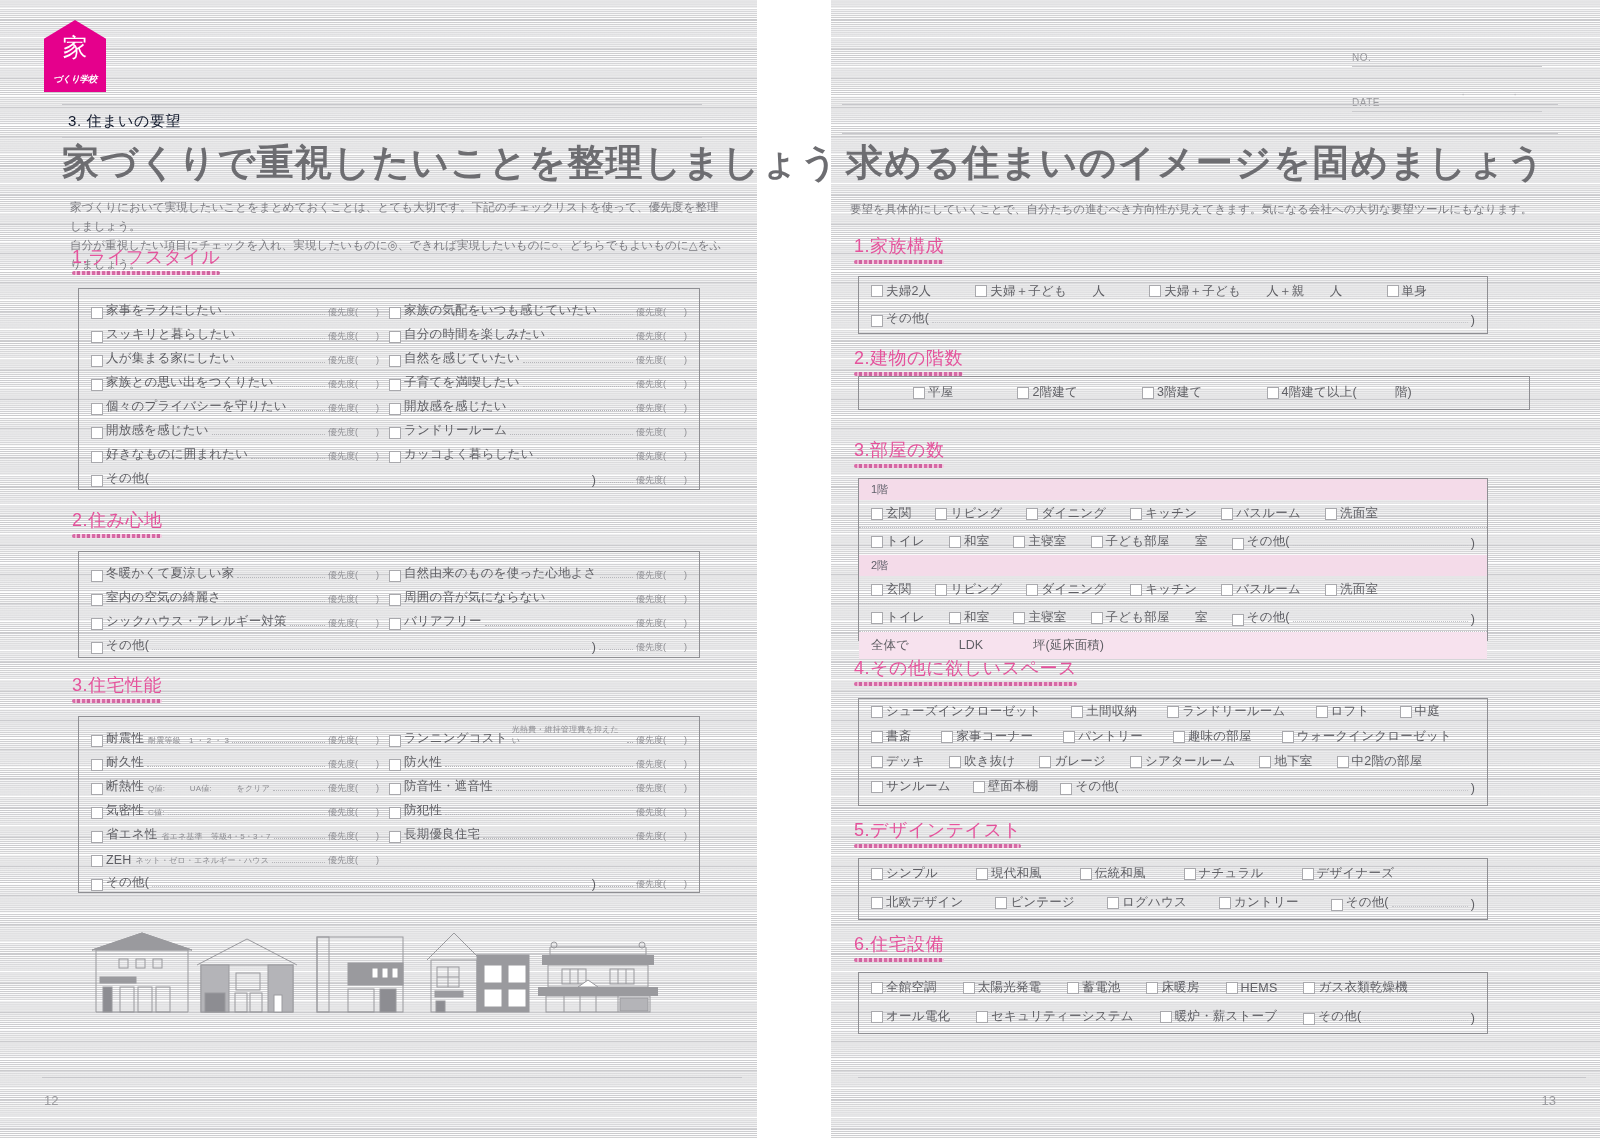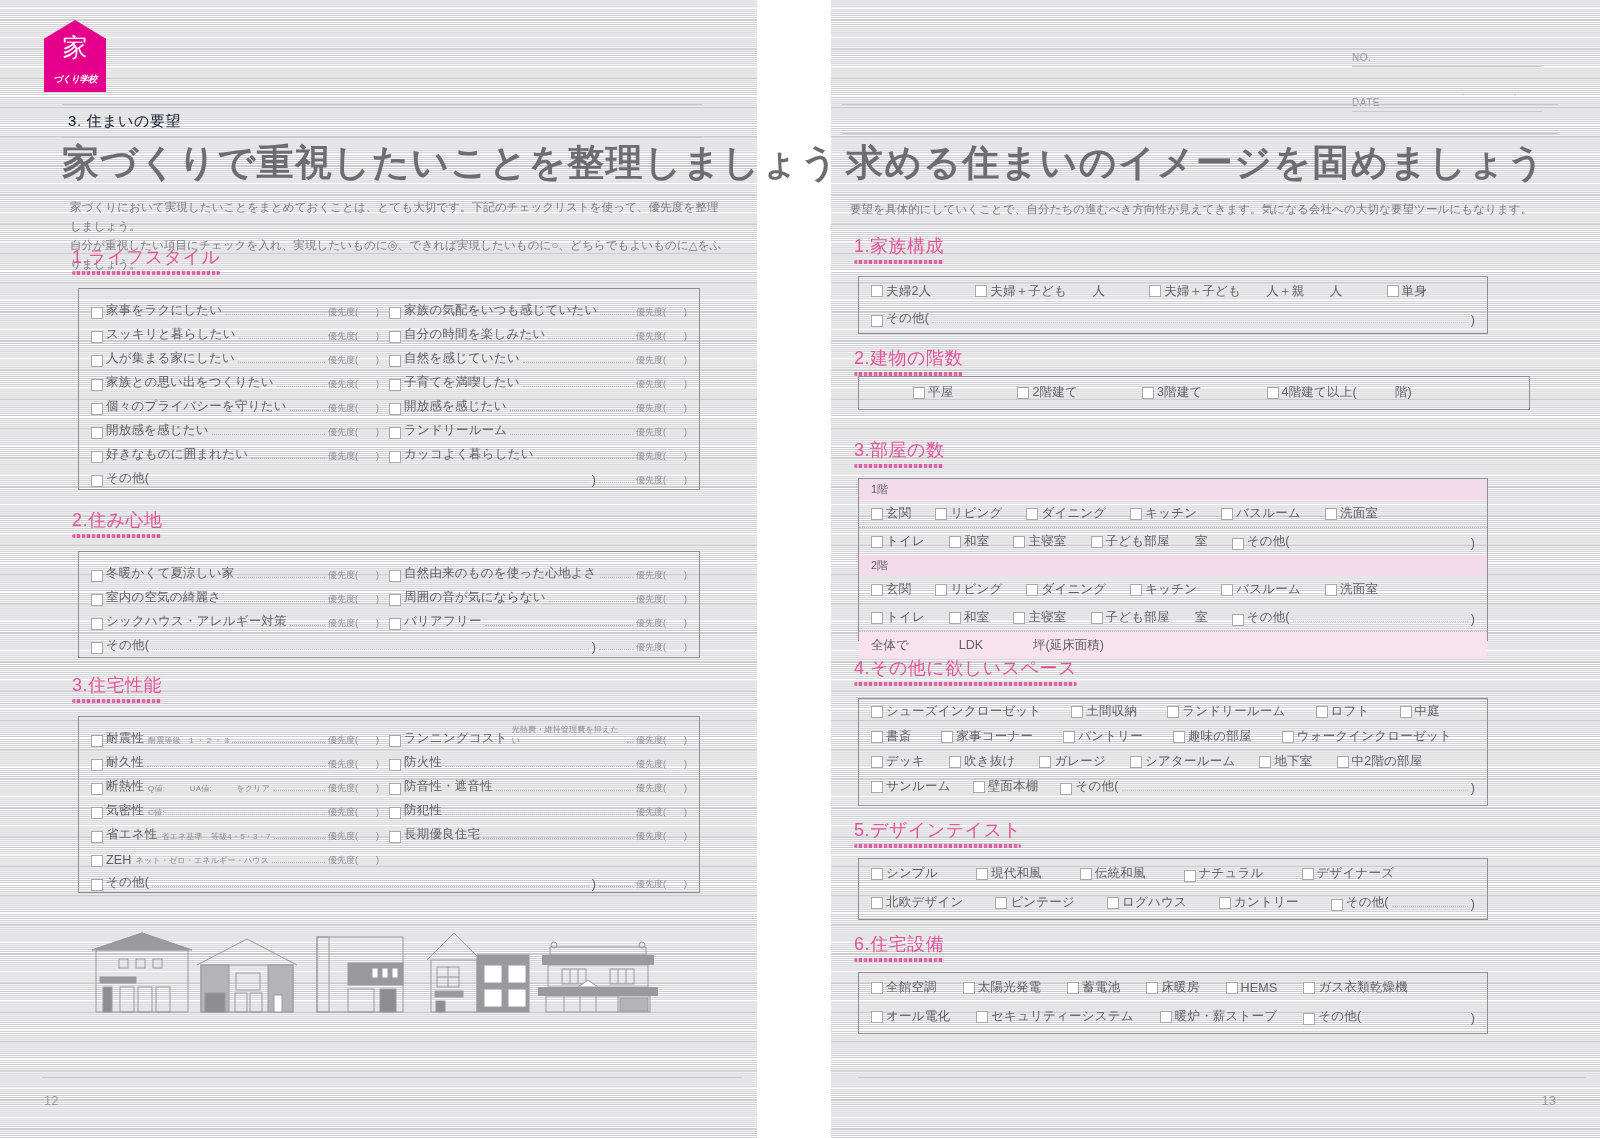--- a/index.html
+++ b/index.html
@@ -855,21 +855,21 @@
           <span class="it">シンプル</span>
         </span>
         <span style="display: inline-flex; align-items: center; white-space: nowrap;">
           <span class="chk"></span>
           <span class="it">現代和風</span>
         </span>
         <span style="display: inline-flex; align-items: center; white-space: nowrap;">
           <span class="chk"></span>
           <span class="it">伝統和風</span>
         </span>
-        <span style="display: inline-flex; align-items: flex-end; white-space: nowrap;">
+        <span style="display: inline-flex; align-items: center; white-space: nowrap;">
           <span class="chk"></span>
           <span class="it">ナチュラル</span>
         </span>
         <span style="display: inline-flex; align-items: center; white-space: nowrap;">
           <span class="chk"></span>
           <span class="it">デザイナーズ</span>
         </span>
       </div>
       <div class="line" style="display: flex; align-items: center; height: 29px; padding: 0px 12px; gap: 32px;">
         <span style="display: inline-flex; align-items: center; white-space: nowrap;">

